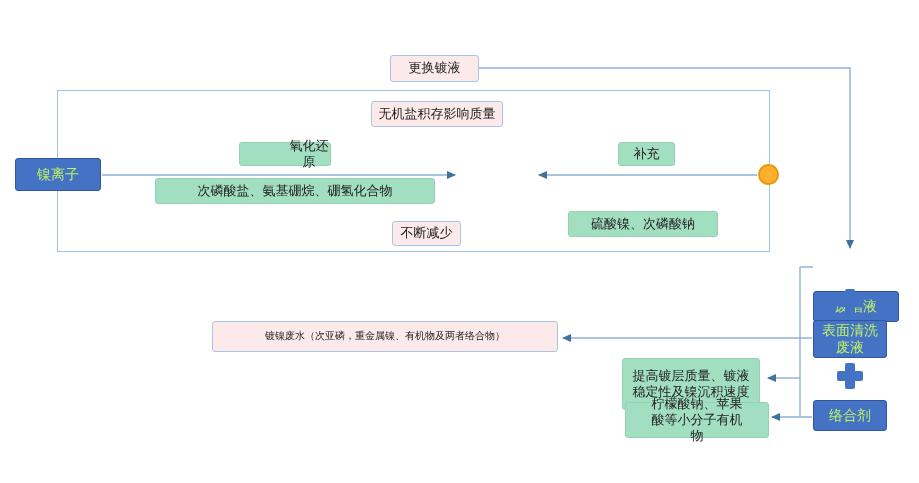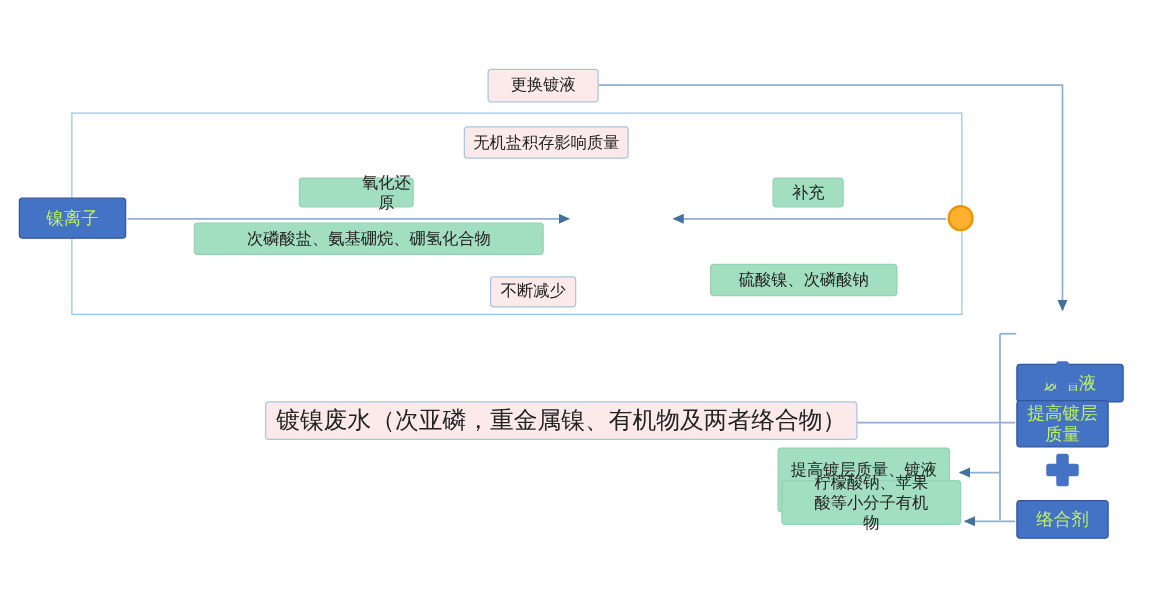--- a/index.html
+++ b/index.html
@@ -66,25 +66,25 @@
   <div class="node green nowrap" style="left:568px;top:179px;width:150px;height:26px;margin-top:32px;">硫酸镍、次磷酸钠</div>
 
   <div class="node pink" style="left:392px;top:221px;width:69px;height:25px;">不断减少</div>
 
   <div class="circle" style="left:758px;top:164px;"></div>
 
   <div class="node blue" style="left:813px;top:252px;width:86px;height:31px;margin-top:39px;">废槽液</div>
 
   <div class="plus" style="left:837px;top:289px;"></div>
 
-  <div class="node blue" style="left:813px;top:320px;width:74px;height:38px;padding:2px;">提高镀层质量</div>
+  <div class="node blue" style="left:813px;top:320px;width:74px;height:38px;padding:2px;">表面清洗废液</div>
 
   <div class="plus" style="left:837px;top:363px;"></div>
 
   <div class="node blue" style="left:813px;top:400px;width:74px;height:31px;">络合剂</div>
 
-  <div class="node pink nowrap" style="left:212px;top:321px;min-width:346px;height:31px;font-size:19px;padding:0 8px;">镀镍废水（次亚磷，重金属镍、有机物及两者络合物）</div>
+  <div class="node pink nowrap" style="left:212px;top:321px;min-width:346px;height:31px;font-size:10px;padding:0 8px;">镀镍废水（次亚磷，重金属镍、有机物及两者络合物）</div>
 
   <div class="node green" style="left:622px;top:358px;width:138px;height:52px;padding:2px 5px;">提高镀层质量、镀液稳定性及镍沉积速度</div>
 
-  <div class="node green" style="left:625px;top:384px;width:144px;height:36px;padding:2px 21px;">柠檬酸钠、苹果酸等小分子有机物</div>
+  <div class="node green" style="left:625px;top:402px;width:144px;height:36px;padding:2px 21px;">柠檬酸钠、苹果酸等小分子有机物</div>
 
 </div>
 
 </body></html>

